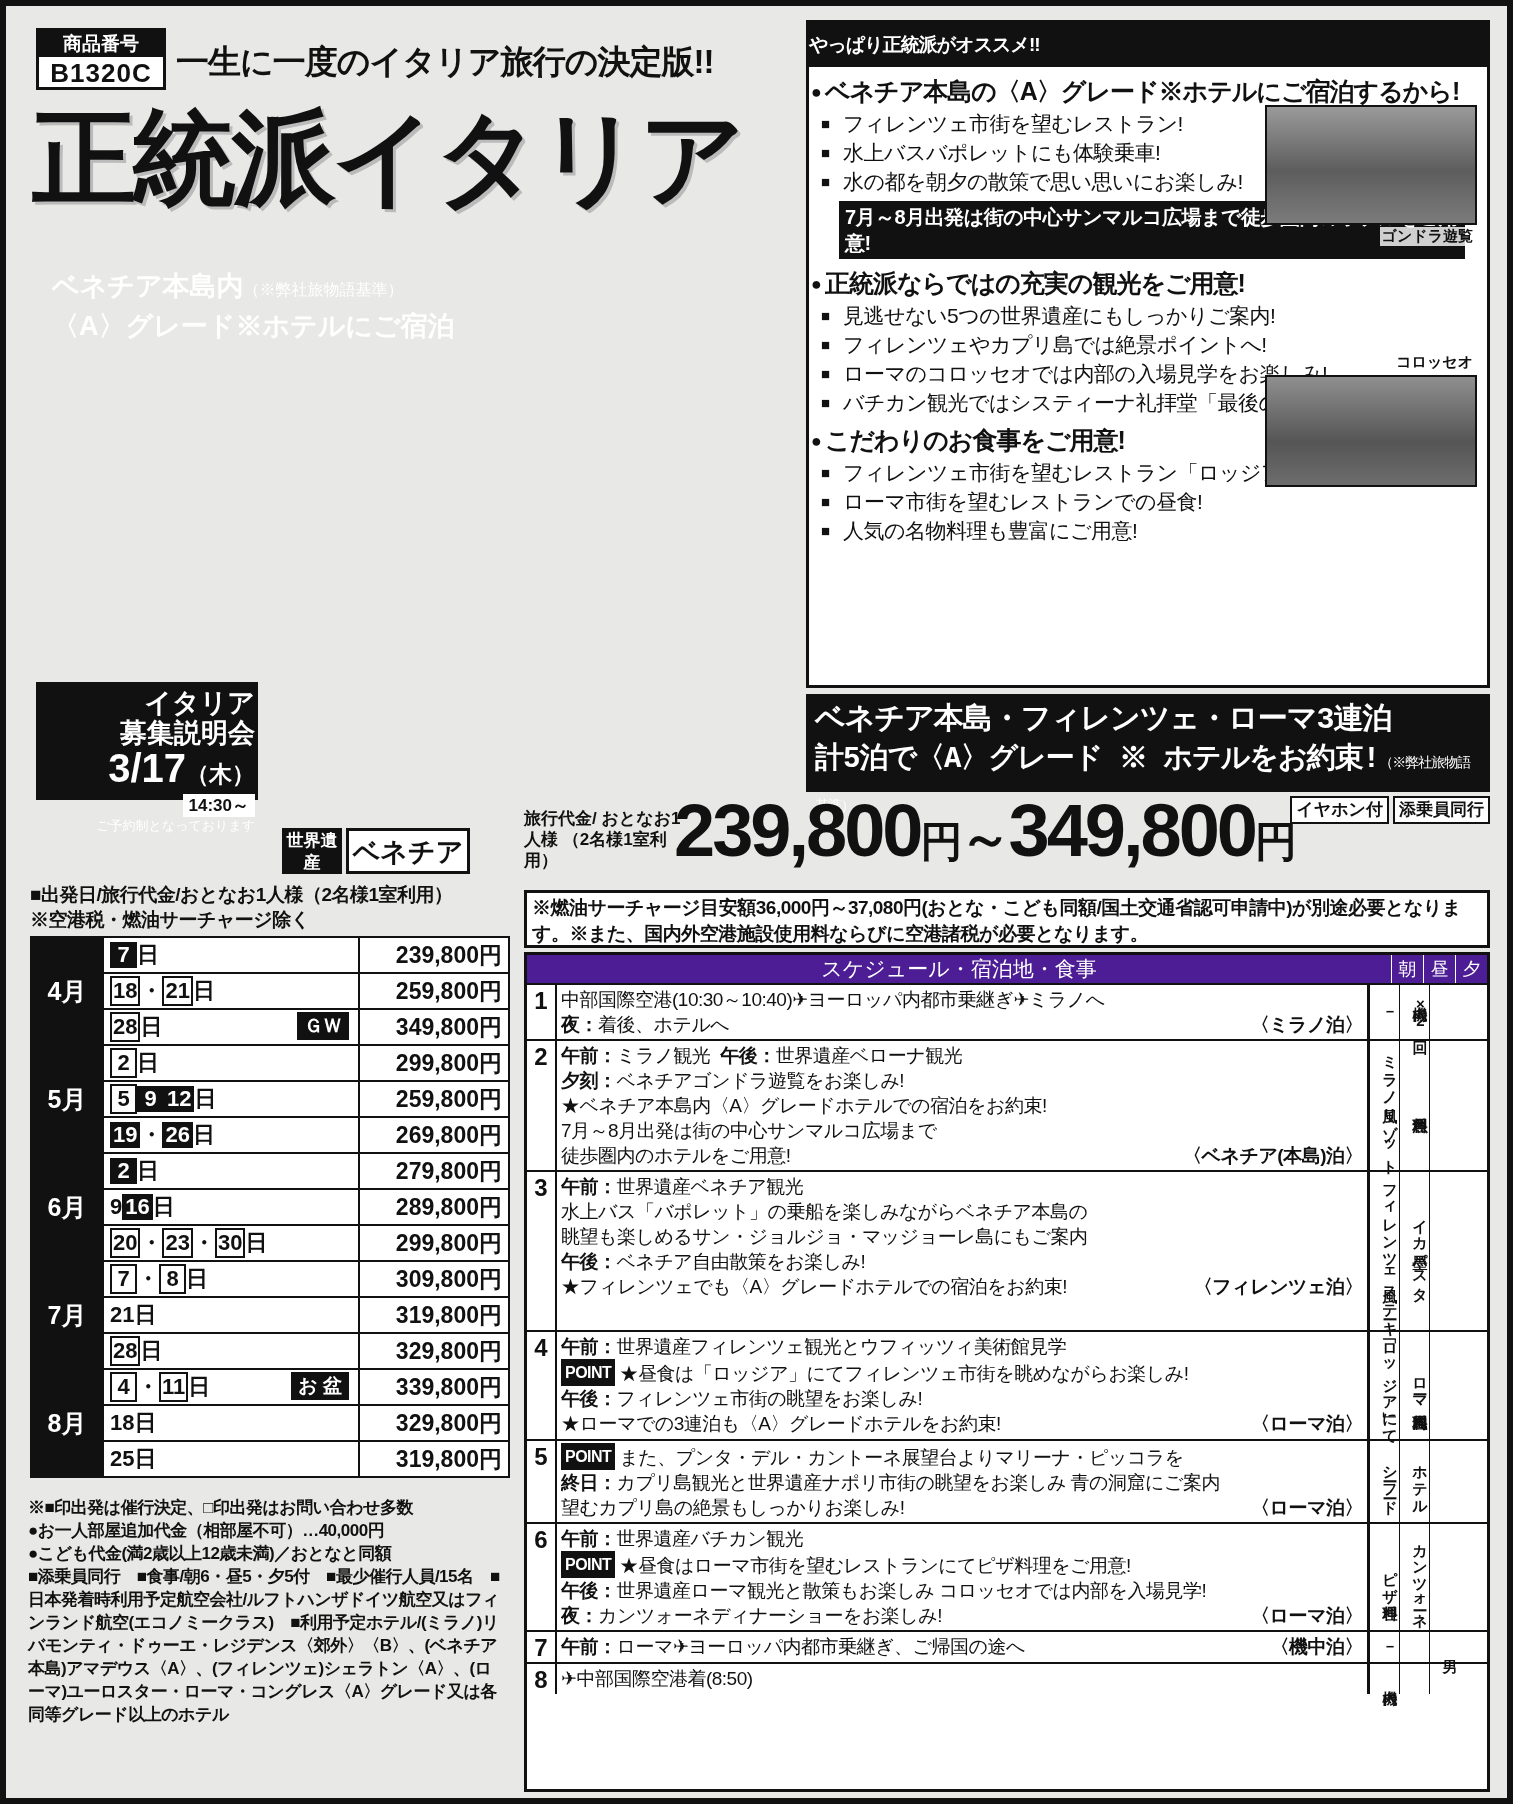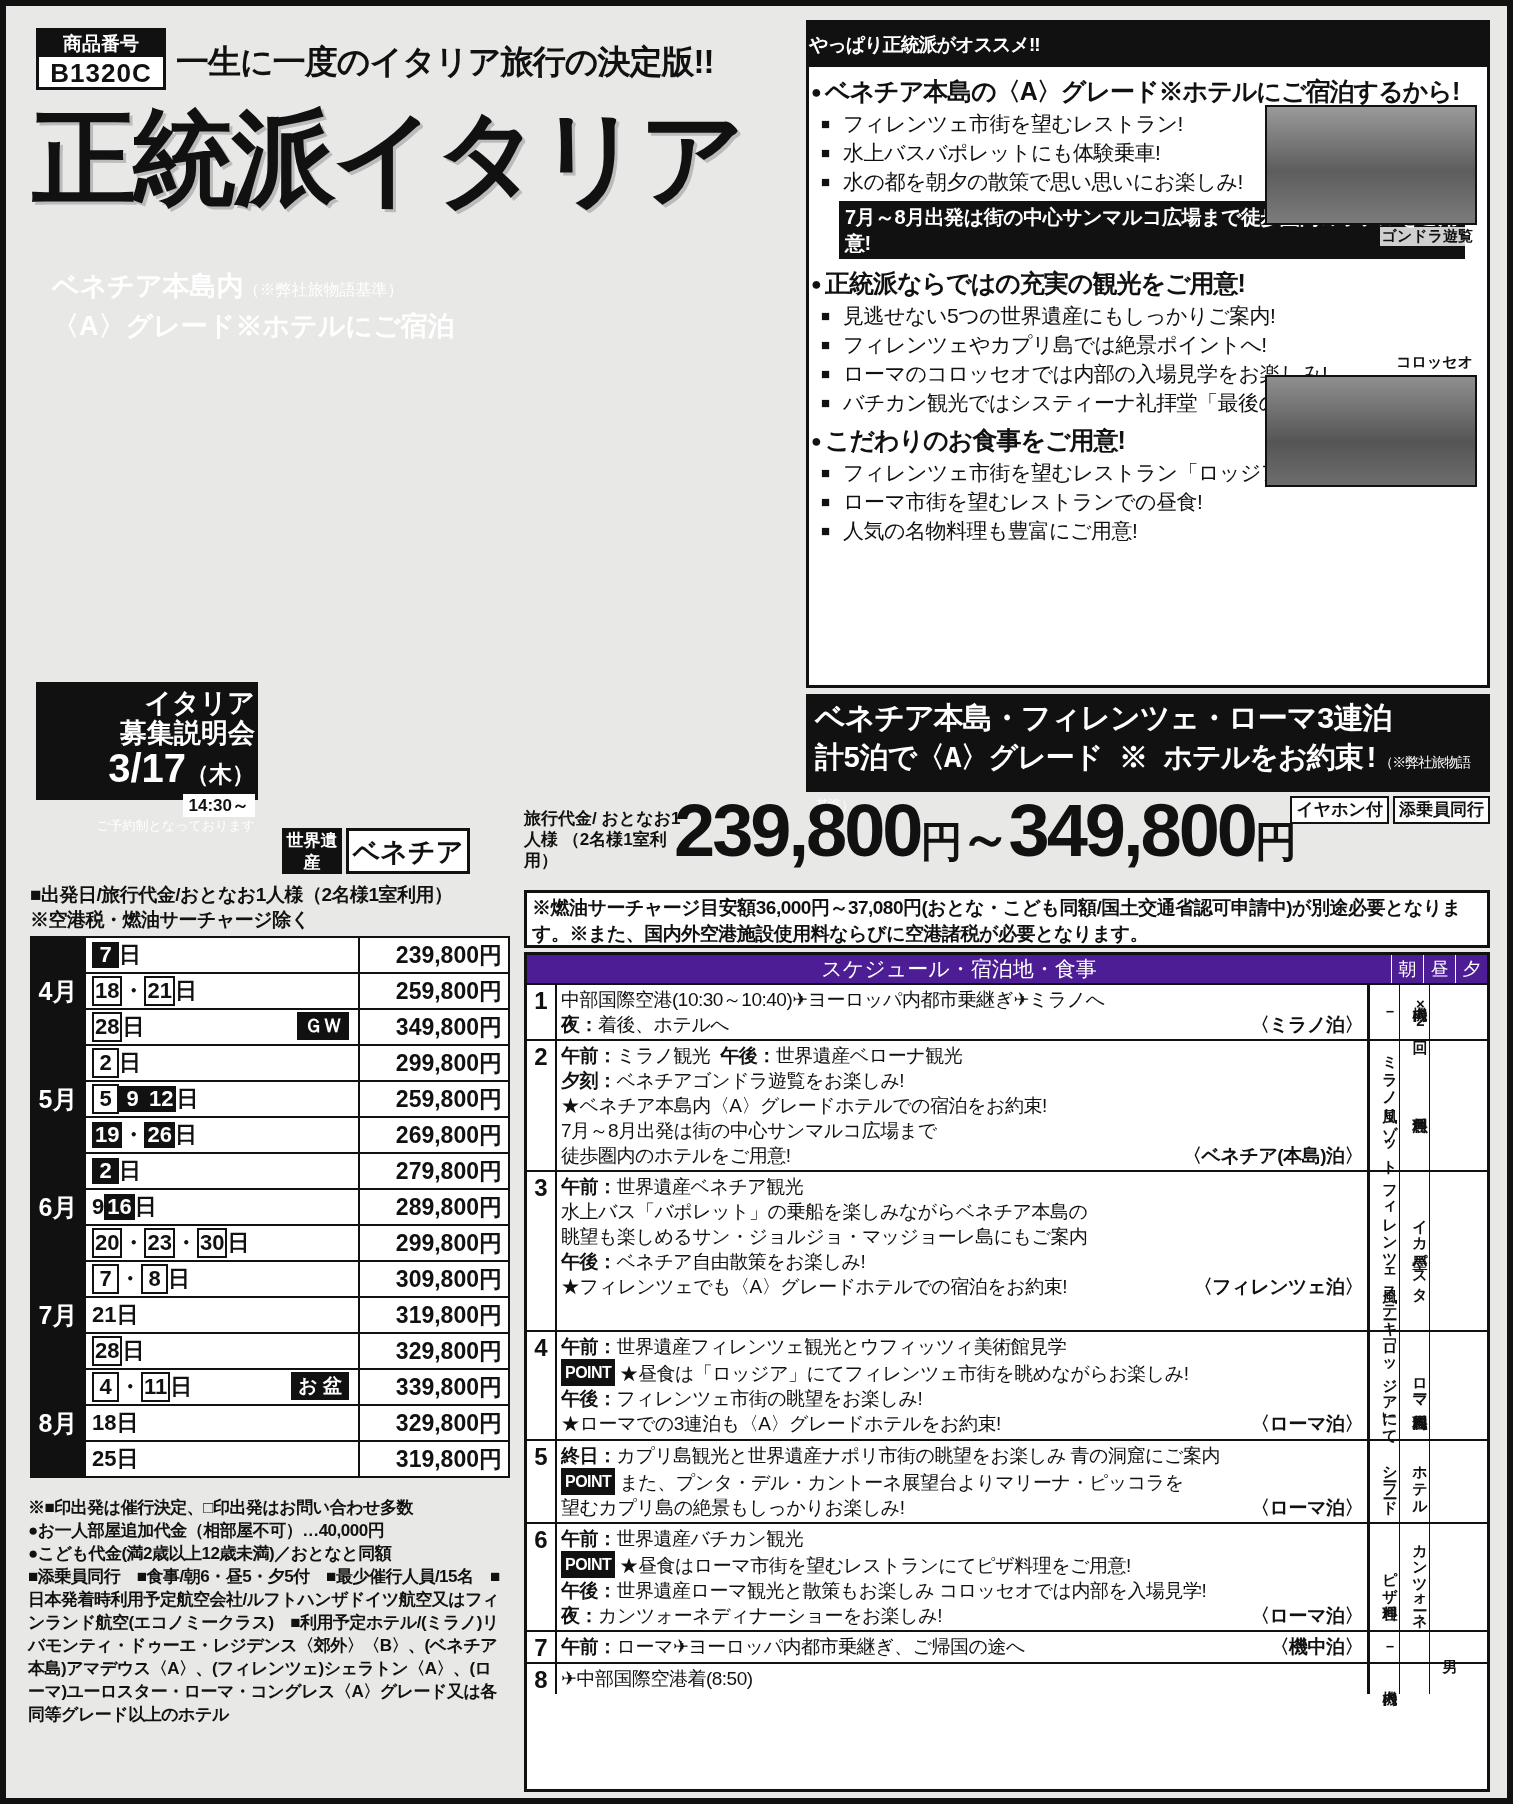--- a/index.html
+++ b/index.html
@@ -175,21 +175,21 @@
   
   .dep-head {
     position:absolute; left:24px; top:876px; width:480px;
     font-size:19px; font-weight:bold; line-height:25px; letter-spacing:-0.5px;
   }
   .dep-tbl {
     position:absolute; left:24px; top:930px; width:480px;
     border-collapse:collapse; background:#fff;
   }
   .dep-tbl td { border:2px solid #111; font-size:22px; font-weight:bold; height:36px; }
-  .dep-tbl td.mon { width:54px; text-align:center; background:#111; color:#fff; font-size:25px; }
+  .dep-tbl td.mon { width:72px; text-align:center; background:#111; color:#fff; font-size:25px; }
   .dep-tbl td.day { padding-left:6px; white-space:nowrap; }
   .dep-tbl td.price { width:150px; text-align:right; padding-right:6px; font-size:23px; }
   .dnum { display:inline-block; min-width:27px; text-align:center; font-weight:bold; }
   .dnum.sq { border:2px solid #111; background:#fff; color:#111; padding:0 1px; }
   .dnum.fl { background:#111; color:#fff; padding:0 3px; }
   .badge {
     float:right; background:#111; color:#fff; font-size:19px; font-weight:bold;
     padding:1px 7px; margin-right:8px;
   }
 
@@ -461,22 +461,22 @@
           </div>
           <div class="sch-right">
             <div class="sch-meal">「ロッジア」にて</div>
             <div class="sch-meal">ローマ風肉料理</div>
             <div class="sch-meal"></div>
           </div>
         </div>
         <div class="sch-row">
           <div class="sch-d">5</div>
           <div class="sch-body">
+            <div class="ln"><span class="pt">POINT</span><span>また、プンタ・デル・カントーネ展望台よりマリーナ・ピッコラを</span></div>
             <div class="ln"><span class="tm">終日：</span><span>カプリ島観光と世界遺産ナポリ市街の眺望をお楽しみ 青の洞窟にご案内</span></div>
-            <div class="ln"><span class="pt">POINT</span><span>また、プンタ・デル・カントーネ展望台よりマリーナ・ピッコラを</span></div>
             <div class="ln"><span>望むカプリ島の絶景もしっかりお楽しみ!</span><span class="stay">〈ローマ泊〉</span></div>
           </div>
           <div class="sch-right">
             <div class="sch-meal">シーフード</div>
             <div class="sch-meal">ホテル</div>
             <div class="sch-meal"></div>
           </div>
         </div>
         <div class="sch-row">
           <div class="sch-d">6</div>

